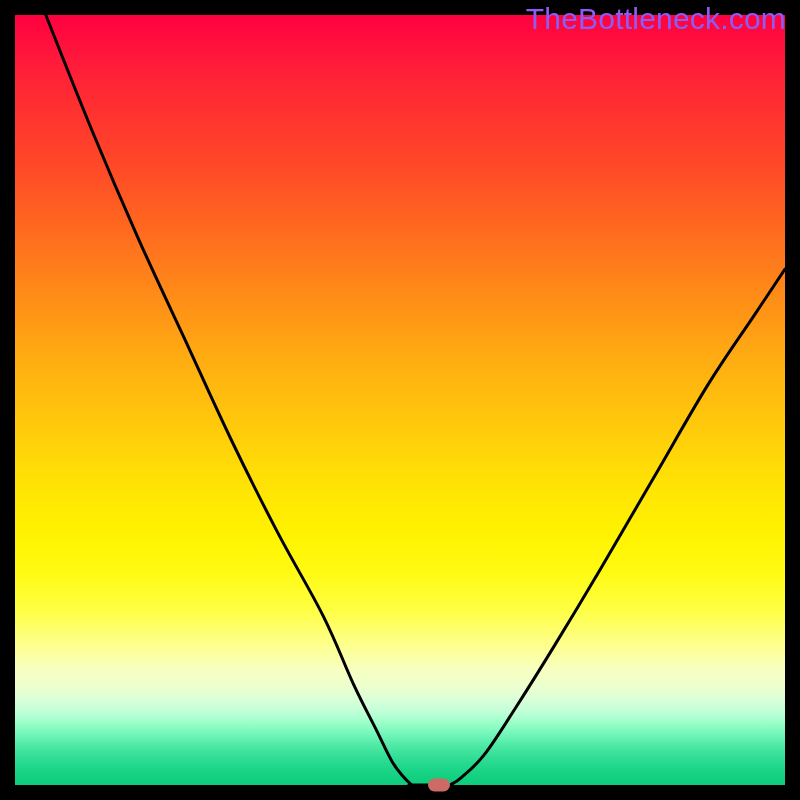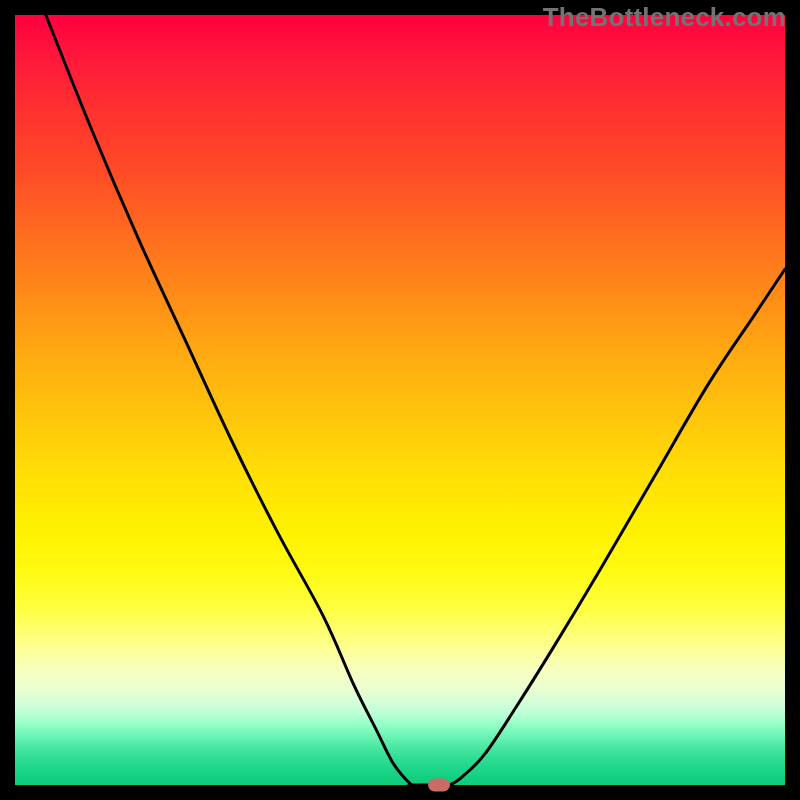--- a/index.html
+++ b/index.html
@@ -41,23 +41,23 @@
       #30dd94 96.5%,
       #1cd588 98%,
       #12d080 99%,
       #0ecc7c 100%
     );
   }
   .watermark {
     position: absolute;
     top: 2px;
     right: 14px;
-    color: #737373;
-    font-size: 26px;
-    font-weight: 700;
+    color: #8b5cf6;
+    font-size: 30px;
+    font-weight: 400;
     letter-spacing: 0.2px;
     z-index: 5;
   }
   svg.curve {
     position: absolute;
     left: 0; top: 0;
     width: 100%;
     height: 100%;
     z-index: 3;
   }

